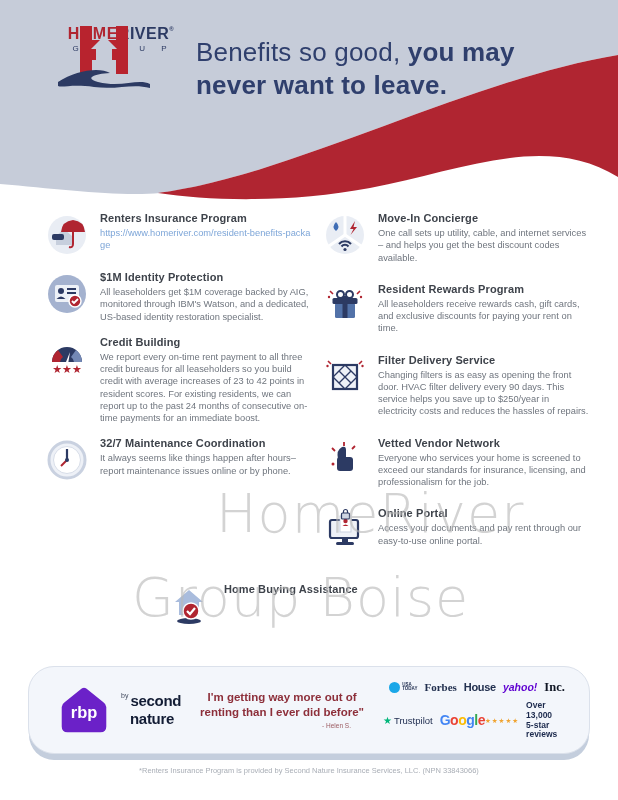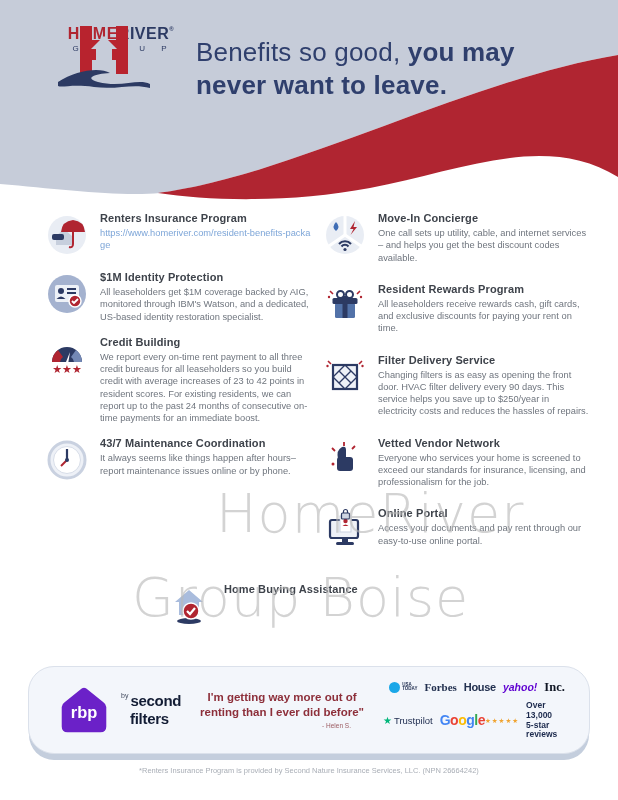--- a/index.html
+++ b/index.html
@@ -158,21 +158,21 @@
         <div class="icon-box">
           <svg width="46" height="46" viewBox="0 0 46 46">
             <circle cx="23" cy="23" r="18" fill="#eef1f7" stroke="#c9d1e0" stroke-width="3"></circle>
             <circle cx="23" cy="23" r="13.5" fill="#fff" stroke="#d7dde8" stroke-width="1"></circle>
             <line x1="23" y1="23" x2="23" y2="12" stroke="#2c3a63" stroke-width="2.2"></line>
             <line x1="23" y1="23" x2="17" y2="29" stroke="#b02531" stroke-width="2"></line>
             <circle cx="23" cy="23" r="2" fill="#2c3a63"></circle>
           </svg>
         </div>
         <div class="item-text">
-          <div class="item-title">43/7 Maintenance Coordination</div>
+          <div class="item-title">32/7 Maintenance Coordination</div>
           <div class="item-body">It always seems like things happen after hours–report maintenance issues online or by phone.</div>
         </div>
       </div>
 
     </div>
 
     <div class="col col-right">
 
       <div class="item">
         <div class="icon-box">
@@ -286,21 +286,21 @@
 
   <div class="footer-box">
     <div class="rbp-wrap">
       <svg width="62" height="62" viewBox="0 0 64 64">
         <rect x="15" y="15" width="34" height="34" rx="8" fill="#35c3e8" transform="rotate(45 32 32)"></rect>
         <path d="M32,9 Q34,9 36,11 L52,24 Q55,26 55,29 L55,49 Q55,55 49,55 L15,55 Q9,55 9,49
                  L9,29 Q9,26 12,24 L28,11 Q30,9 32,9 Z" fill="#6b21c8"></path>
         <text x="32" y="40" font-size="17" font-weight="bold" fill="#fff" text-anchor="middle" font-family="Liberation Sans,sans-serif">rbp</text>
       </svg>
       <div>
-        <span class="sn-by">by</span><span class="sn-stack"><span>second</span><br><span class="n2">filters</span></span>
+        <span class="sn-by">by</span><span class="sn-stack"><span>second</span><br><span class="n2">nature</span></span>
       </div>
     </div>
     <div class="quote">
       <span>I'm getting way more out of</span><br>
       <span>renting than I ever did before"</span>
       <span class="quote-attr">- Helen S.</span>
     </div>
     <div class="press">
       <div class="press-row">
         <span class="usa">
@@ -322,15 +322,15 @@
           <span class="google-stars">★★★★★</span>
         </span>
         <span class="reviews">
           <span>Over 13,000</span><br>
           <span>5-star reviews</span>
         </span>
       </div>
     </div>
   </div>
 
-  <div class="fine-print">*Renters Insurance Program is provided by Second Nature Insurance Services, LLC. (NPN 26664242)</div>
+  <div class="fine-print">*Renters Insurance Program is provided by Second Nature Insurance Services, LLC. (NPN 33843066)</div>
 
 </div>
 
 </body></html>

